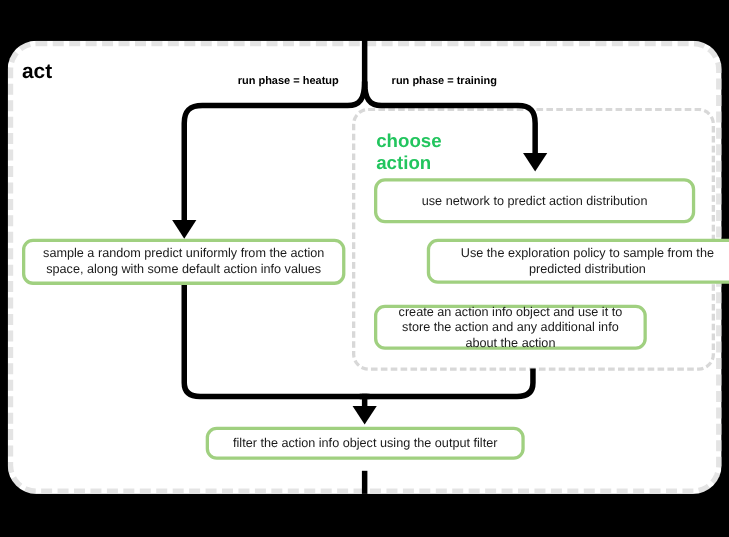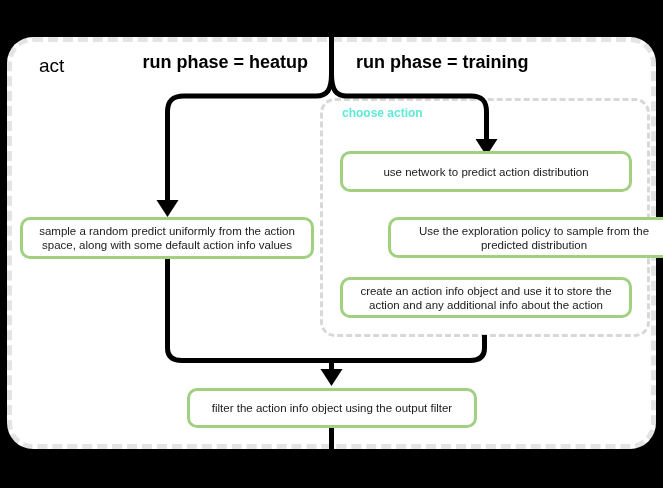--- a/index.html
+++ b/index.html
@@ -22,64 +22,64 @@
   }
   .panel{
     position:absolute;
     left:7px;top:37px;width:649px;height:412px;
     background:var(--panel);
     border:5px dashed var(--panel-border);
     border-radius:26px;
   }
   .panel-title{
     position:absolute;
-    left:39px;top:55px;
-    font-size:19px;font-weight:normal;color:#000;
+    left:20px;top:55px;
+    font-size:19px;font-weight:bold;color:#000;
   }
   .branch-label{
-    position:absolute;top:52px;
-    font-size:18px;font-weight:bold;color:#000;
+    position:absolute;top:68px;
+    font-size:10px;font-weight:bold;color:#000;
     white-space:nowrap;
   }
   .branch-label.left{left:140px;width:168px;text-align:right;}
   .branch-label.right{left:356px;text-align:center;}
   .group{
     position:absolute;
     left:320px;top:98px;width:330px;height:239px;
     background:var(--panel);
     border:3px dashed var(--group-border);
     border-radius:15px;
   }
   .group-title{
     position:absolute;
-    left:342px;top:103px;width:95px;
-    font-size:12px;font-weight:bold;color:#5eead4;
+    left:342px;top:119px;width:95px;
+    font-size:17px;font-weight:bold;color:#22c55e;
     line-height:20px;
   }
   svg.flow{
     position:absolute;left:0;top:0;
     pointer-events:none;
   }
   svg.flow path{stroke:var(--line);stroke-width:5;fill:none;}
   svg.flow polygon{fill:var(--line);stroke:none;}
   .node{
     position:absolute;
     background:var(--panel);
     border:3px solid var(--node-border);
     border-radius:10px;
     display:flex;align-items:center;justify-content:center;
     text-align:center;
     font-size:11.5px;line-height:14px;color:var(--text);
     padding:2px 9px;
   }
   .node-sample{left:20px;top:217px;width:294px;height:42px;}
-  .node-predict{left:340px;top:151px;width:292px;height:41px;}
+  .node-predict{left:340px;top:162px;width:292px;height:41px;}
   .node-explore{left:340px;top:217px;width:292px;height:41px;margin-left:48px;}
-  .node-create{left:340px;top:277px;width:292px;height:41px;}
-  .node-filter{left:187px;top:388px;width:290px;height:40px;}
+  .node-create{left:340px;top:277px;width:248px;height:41px;}
+  .node-filter{left:187px;top:388px;width:290px;height:30px;}
 </style>
 </head>
 <body>
 
 <div class="panel"></div>
 
 <div class="group"></div>
 
 <svg class="flow" width="663" height="488" viewBox="0 0 663 488">
   <path d="M331.5 20 L331.5 80"></path>

